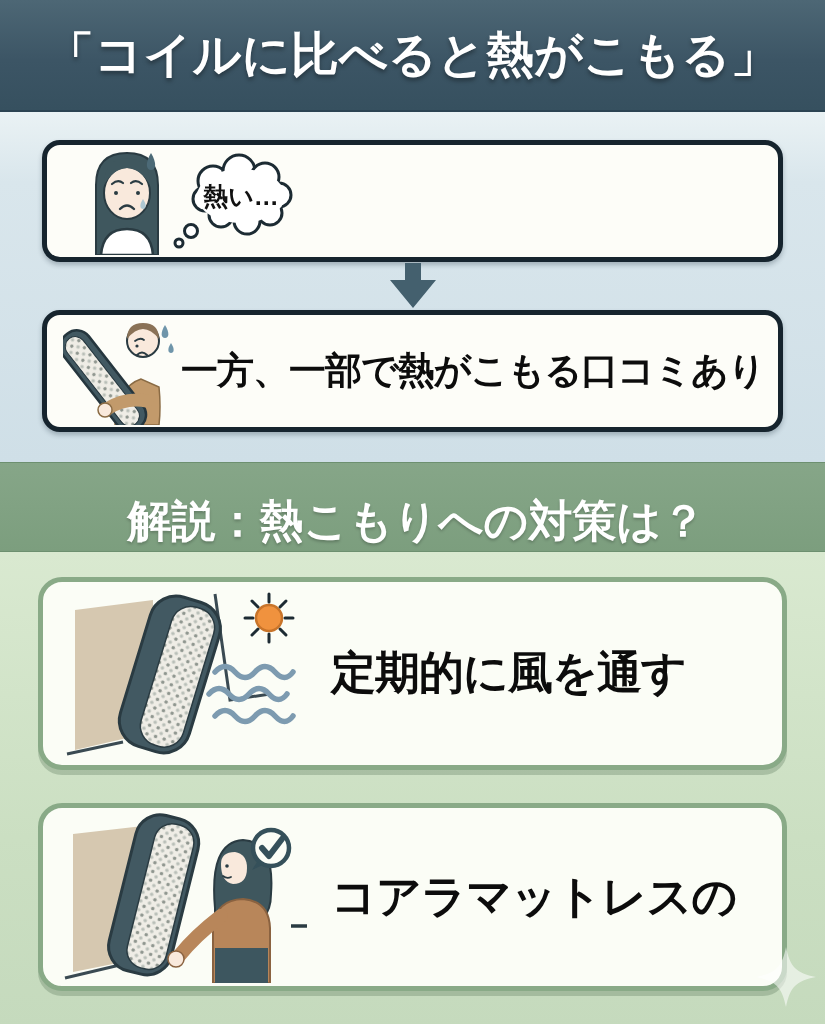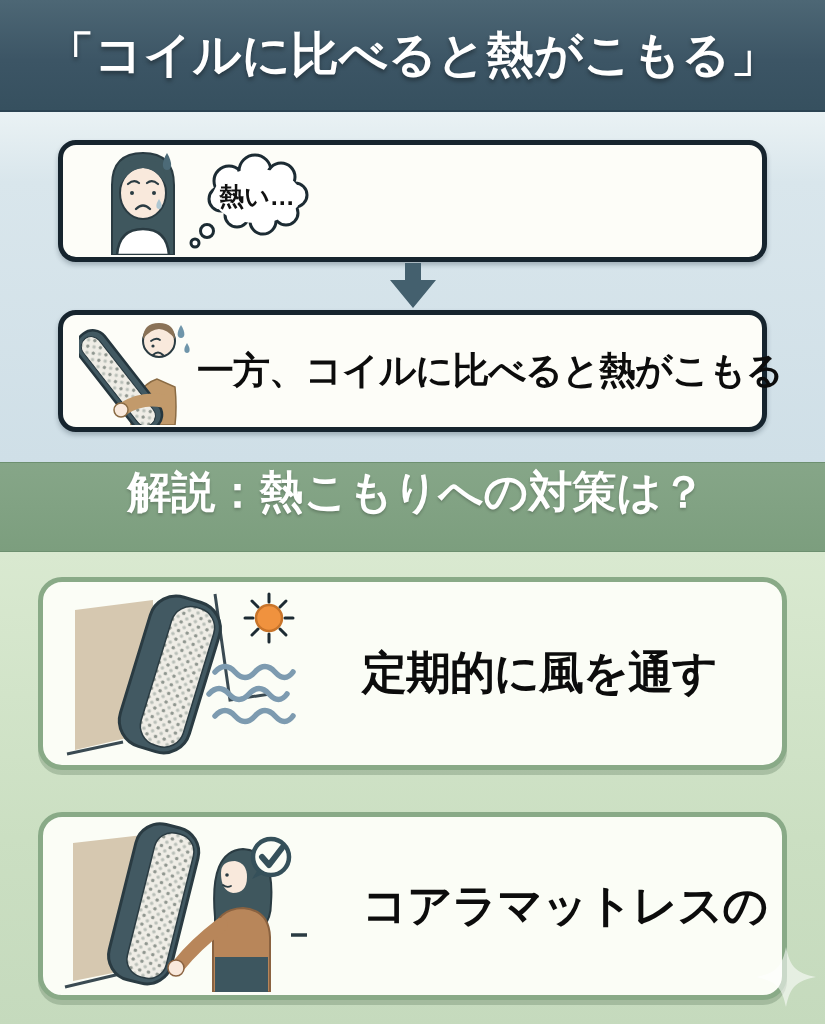--- a/index.html
+++ b/index.html
@@ -15,55 +15,55 @@
     border-bottom:2px solid #2c4452;
   }
   .header h1{
     margin:0;color:#ffffff;font-size:48px;font-weight:800;letter-spacing:0px;
     text-shadow:0 3px 4px rgba(0,0,0,.35);white-space:nowrap;
   }
   
   .claim-section{
     height:350px;
     background:linear-gradient(180deg,#eaf2f4 0%,#d9e6ec 20%,#cfdfe7 100%);
-    padding:28px 58px 0;box-sizing:border-box;
+    padding:28px 42px 0;box-sizing:border-box;
   }
   .claim-box{
     background:#fdfdf8;border:5px solid #16242e;border-radius:18px;
     height:122px;display:flex;align-items:center;box-sizing:border-box;
     box-shadow:0 3px 5px rgba(20,40,55,.28);padding:0 14px 0 16px;
   }
   .claim-box .illu{flex:0 0 auto;}
   .claim-box .txt{
     flex:1;text-align:center;font-size:39px;font-weight:800;color:#0c0c0c;
     letter-spacing:-1px;white-space:nowrap;
   }
   .claim-box.second .txt{font-size:37px;}
   .arrow-row{height:48px;display:flex;align-items:center;justify-content:center;}
   
   .band{
-    height:88px;display:flex;align-items:flex-start;justify-content:center;
+    height:88px;display:flex;align-items:flex-end;justify-content:center;
     background:linear-gradient(180deg,#86a688 0%,#7c9e7e 100%);
     border-top:1px solid #6d9070;border-bottom:1px solid #6d9070;padding-left:8px;
   }
   .band h2{
     margin:0;color:#ffffff;font-size:44px;font-weight:800;
     text-shadow:0 2px 3px rgba(0,0,0,.22);white-space:nowrap;
   }
   
   .tips-section{
     height:476px;background:linear-gradient(180deg,#d9e9d0 0%,#cbdfc2 60%,#c5dabd 100%);
     padding:25px 38px 0;box-sizing:border-box;
   }
   .tip-box{
     background:#fbfdf6;border:5px solid #89aa87;border-radius:24px;
     height:193px;display:flex;align-items:center;box-sizing:border-box;
-    box-shadow:0 5px 0 rgba(100,130,100,.35);padding:0 12px 0 20px;gap:31px;
-  }
-  .tip-box + .tip-box{margin-top:42px;height:188px;}
+    box-shadow:0 5px 0 rgba(100,130,100,.35);padding:0 12px 0 20px;
+  }
+  .tip-box + .tip-box{margin-top:33px;height:188px;}
   .tip-box .illu{flex:0 0 auto;}
   .tip-box .txt{
     flex:1;font-size:45px;font-weight:800;color:#0c0c0c;line-height:1.38;
     letter-spacing:-1px;padding-left:18px;white-space:nowrap;
   }
   .sparkle{position:absolute;right:6px;bottom:14px;}
 </style>
 </head>
 <body>
 
@@ -147,21 +147,21 @@
 
           <g transform="rotate(-38 42 70)">
             <rect x="26" y="8" width="32" height="118" rx="15" fill="#425962" stroke="#25363e" stroke-width="2.5"></rect>
             <rect x="31" y="13" width="20" height="108" rx="10" fill="url(#dots1)" stroke="#25363e" stroke-width="1"></rect>
           </g>
 
           <path d="M44 96 Q62 84 84 88" stroke="#c29a6b" stroke-width="13" fill="none" stroke-linecap="round"></path>
           <circle cx="42" cy="97" r="7" fill="#f9e9dc" stroke="#8a6b44" stroke-width="1.5"></circle>
         </svg>
       </span>
-      <span class="txt">一方、コイルに比べると熱がこもる</span>
+      <span class="txt">一方、一部で熱がこもる口コミあり</span>
     </div>
   </div>
 
   <div class="band">
     <h2>解説：熱こもりへの対策は？</h2>
   </div>
 
   <div class="tips-section">
 
     <div class="tip-box">

